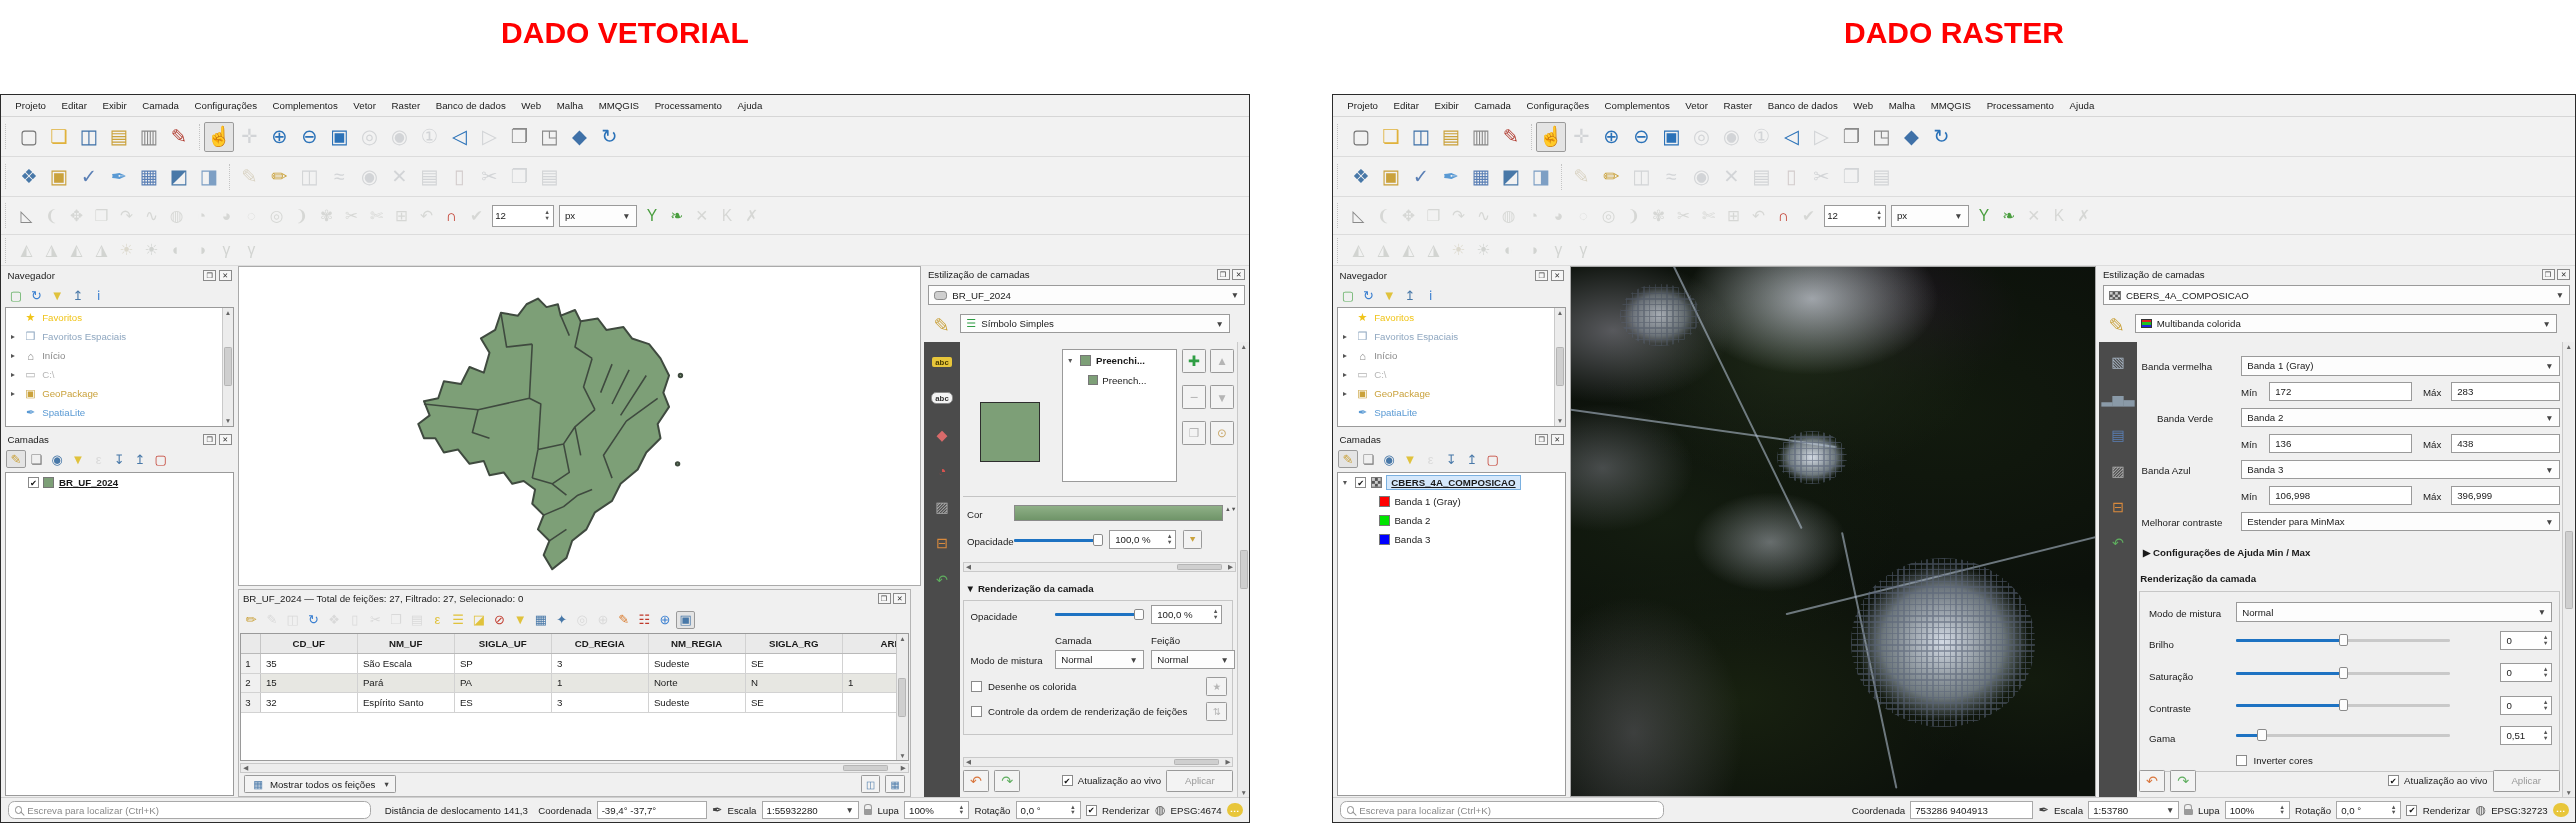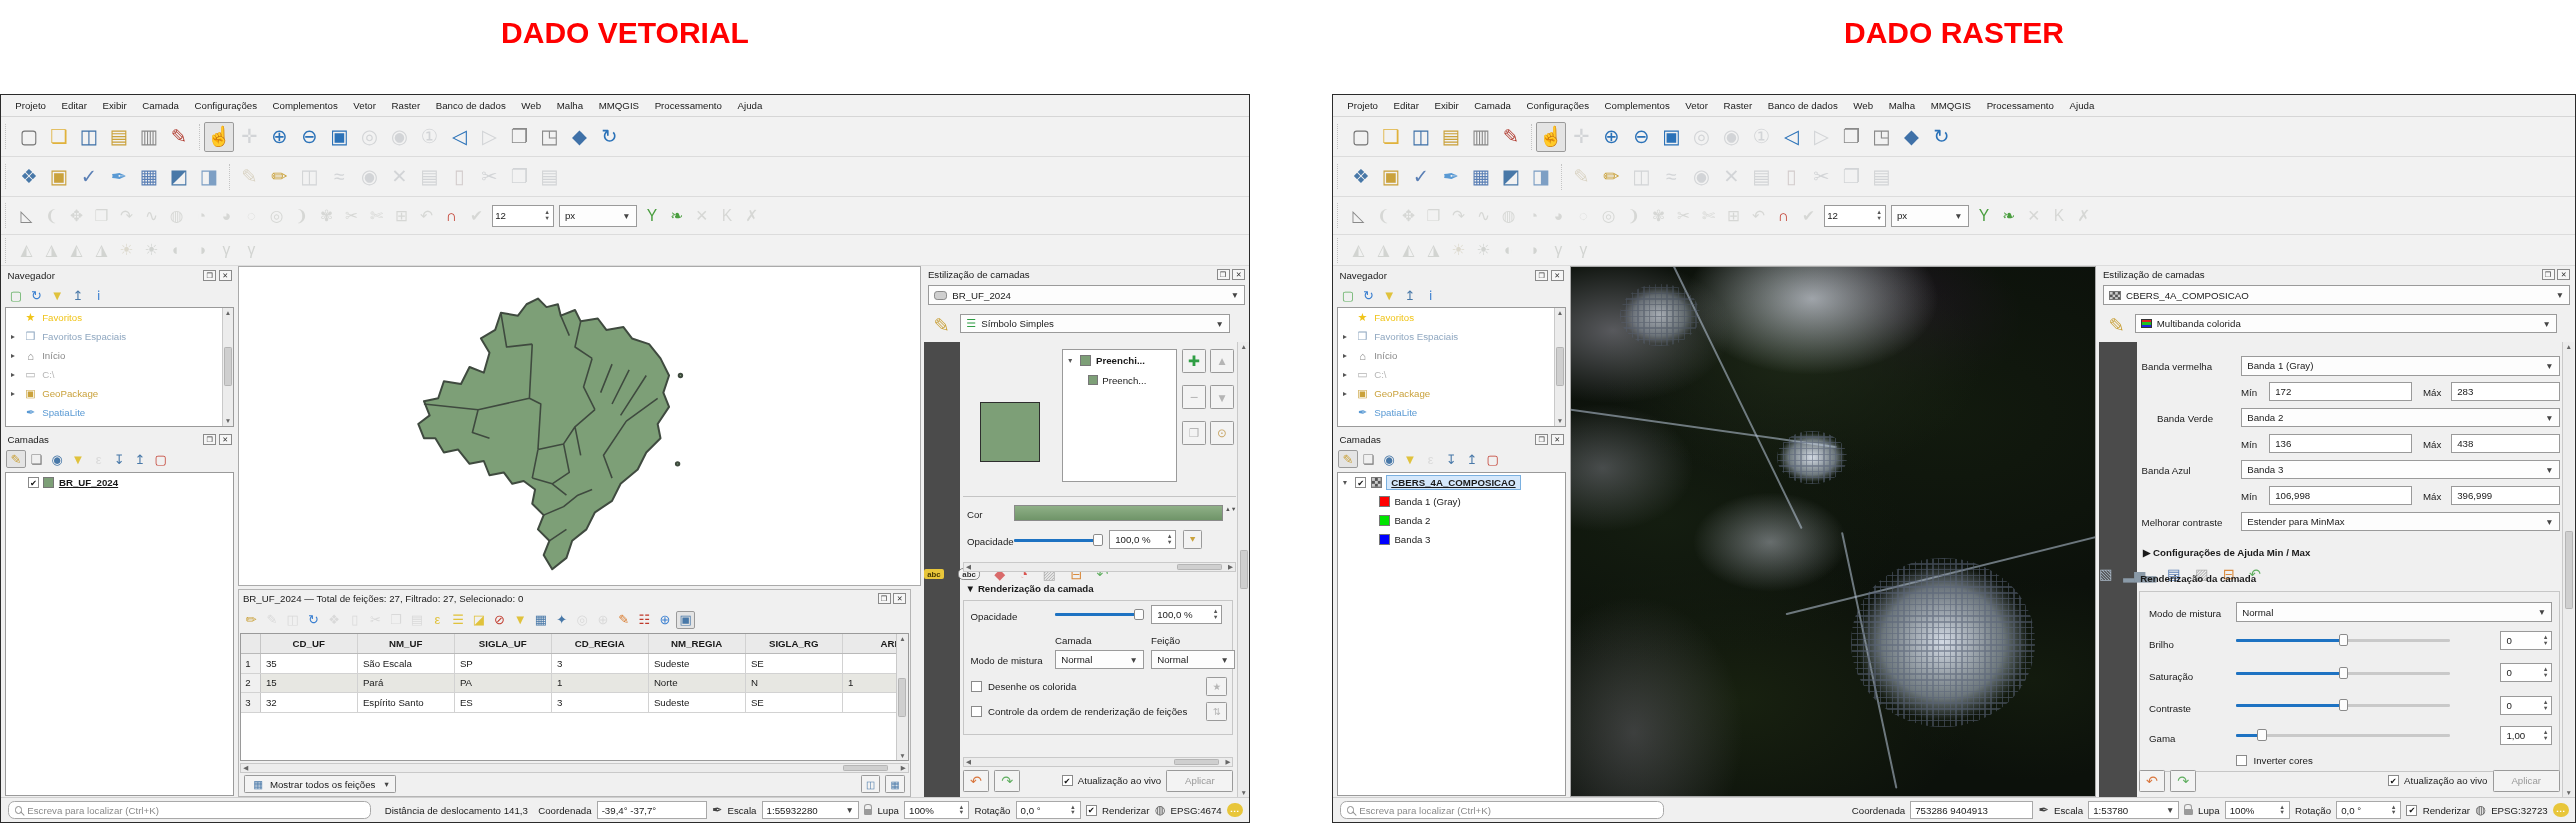--- a/index.html
+++ b/index.html
@@ -52,21 +52,21 @@
   .combo { display:flex; align-items:center; background:#fdfdfd; border:0.6px solid #9a9a9a; height:19.4px; padding:0 5.2px; gap:5.2px; }
   .combo .cv { flex:1; white-space:nowrap; overflow:hidden; }
   .spinbox { display:flex; align-items:center; background:#fff; border:0.6px solid #9a9a9a; height:19.4px; padding:0 2.6px 0 5.2px; }
   .spinbox .cv { flex:1; }
   .btn { display:inline-flex; align-items:center; justify-content:center; border:0.6px solid #9a9a9a; background:#f3f3f3; border-radius:1.3px; }
   .slider { position:relative; height:14.3px; display:flex; align-items:center; }
   .slider .track { height:3.2px; width:100%; background:#c9c9c9; border-radius:1.3px; }
   .slider .fill { position:absolute; left:0; height:3.2px; background:#1d72c2; border-radius:1.3px; }
   .slider .hnd { position:absolute; top:1.3px; width:9.7px; height:11.7px; background:#fdfdfd; border:0.6px solid #8a8a8a; border-radius:1.9px; }
   .gbox { border:0.6px solid #c6c6c6; position:absolute; }
-  .sidebar { position:absolute; background:#4b4b4b; display:flex; align-items:center; padding-top:9px; gap:14.3px; }
+  .sidebar { position:absolute; background:#4b4b4b; display:flex; flex-direction:column; align-items:center; padding-top:9px; gap:14.3px; }
   .side-ic { width:26px; height:22px; display:flex; align-items:center; justify-content:center; font-size:14.3px; }
   .side-ic.tag i { font-style:normal; background:#e8c63a; color:#4a3b00; font-size:7.8px; font-weight:bold; padding:0.6px 3.2px; border-radius:1.9px; }
   .side-ic.pill i { font-style:normal; background:#f4f4f4; color:#333; font-size:7.8px; font-weight:bold; padding:0.6px 3.2px; border-radius:5.2px; border:0.6px solid #888; }
   .hdr-bold { font-weight:bold; }
 
   
   .thead { display:flex; background:#eaeaea; border-bottom:0.6px solid #b9b9b9; }
   .thead .tcell { font-weight:bold; text-align:center; }
   .trow { display:flex; border-bottom:0.6px solid #d2d2d2; background:#fff; }
   .trow.shaded { background:#e7e7e2; }
@@ -1373,21 +1373,21 @@
             </span>
           </div>
 
         <div style="position:absolute;left:9px;top:141px">Gama</div>
         <div class="slider" style="position:absolute;left:96px;top:136px;width:214px">
             <span class="track"></span>
             <span class="fill" style="width:12%"></span>
             <span class="hnd" style="left:10%"></span>
           </div>
         <div class="spinbox" style="position:absolute;right:6.5px;top:134px;width:52px">
-            <span class="cv">1,00</span>
+            <span class="cv">0,51</span>
             <span class="spinarr">
               <span>▲</span>
               <span>▼</span>
             </span>
           </div>
 
         <div style="position:absolute;left:96px;top:163px;display:flex;gap:6.5px;align-items:center">
           <span class="cb"></span>
           <span>Inverter cores</span>
           </div>

